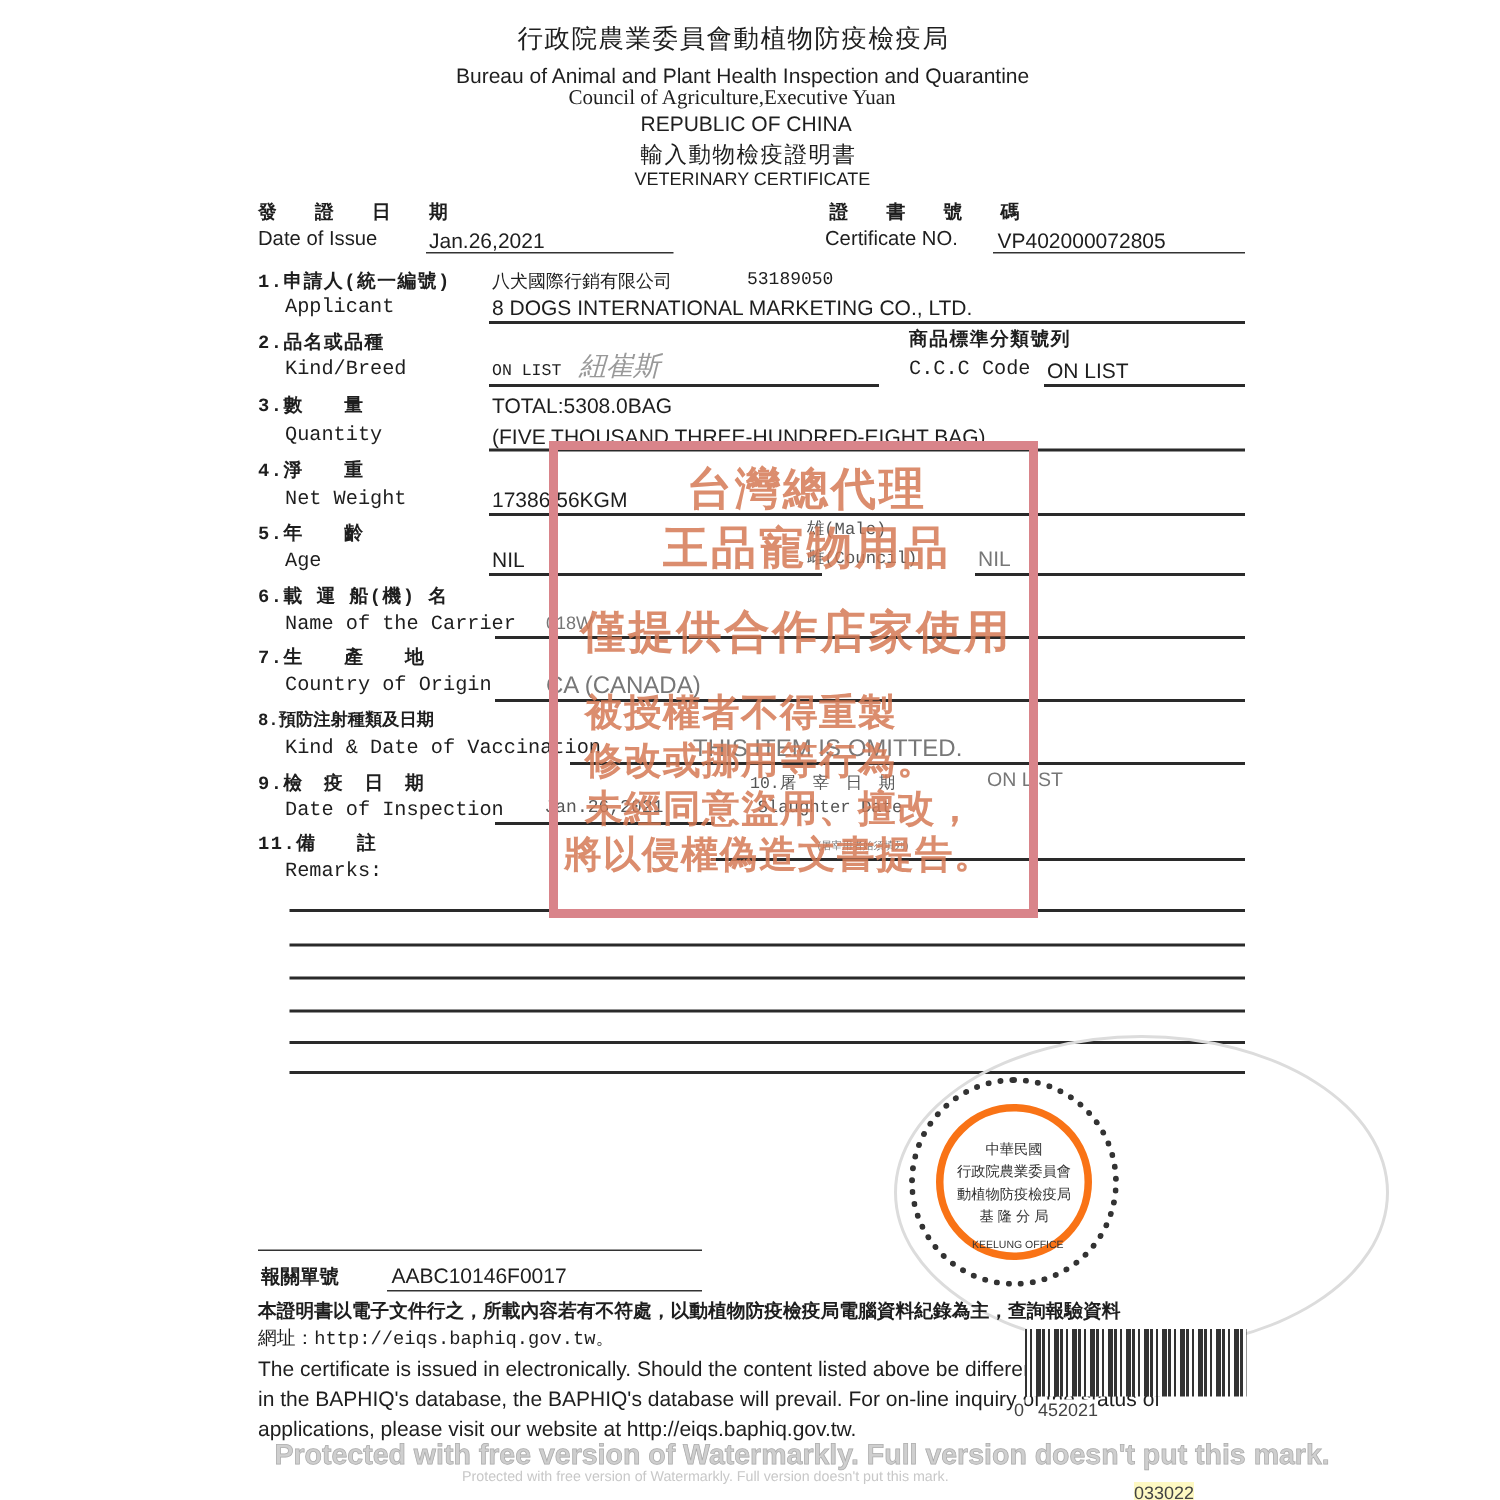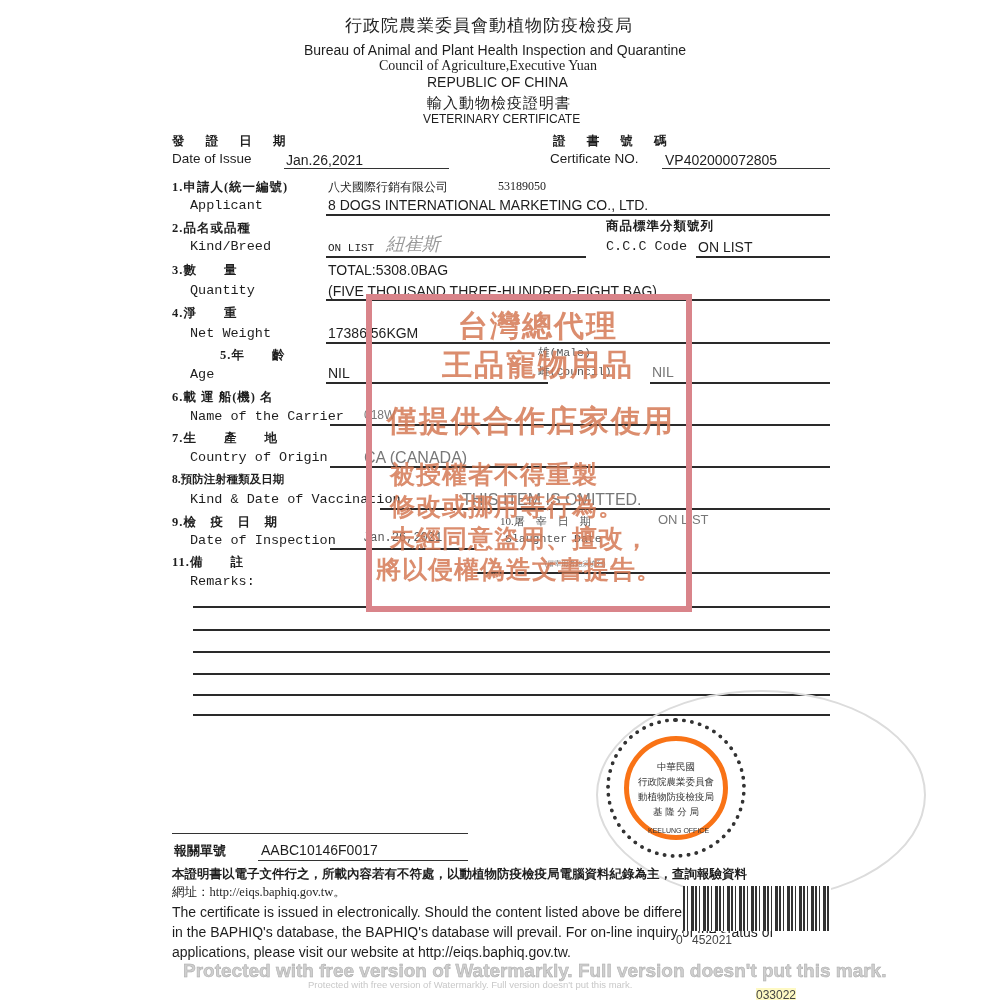--- a/index.html
+++ b/index.html
@@ -1,19 +1,19 @@
 <!DOCTYPE html>
 <html><head>
 <meta charset="utf-8">
 <style>
   html, body { margin:0; padding:0; }
   body { width:1000px; height:1000px; background:#ffffff; position:relative; overflow:hidden;
          font-family:"Liberation Sans", sans-serif; color:#1e1e1e; }
   .abs { position:absolute; white-space:nowrap; }
-  .serif { font-family:Liberation Serif, serif;text-align:center; }
+  .serif { font-family:Liberation Mono, monospace;text-align:center; }
   .mono { font-family:"Liberation Mono", "DejaVu Sans Mono", monospace; }
   .hl { position:absolute; height:2px; background:#2a2a2a; }
   .hl.thin { height:1px; background:#333; }
   .hdr-zh { font-size:17px; letter-spacing:1px; }
   .hdr-en { font-size:14px; }
   .lbl-zh { font-size:12.5px; font-weight:bold; letter-spacing:1px; }
   .lbl-en { font-size:13.5px; }
   .val { font-size:14px; }
   .val.grey { color:#777; }
   .redbox { position:absolute; left:366px; top:294px; width:326px; height:318px;
@@ -78,21 +78,21 @@
 <div class="abs val" style="left:328px;top:262px;">TOTAL:5308.0BAG</div>
 <div class="abs mono lbl-en" style="left:190px;top:283px;">Quantity</div>
 <div class="abs val" style="left:328px;top:283px;">(FIVE THOUSAND THREE-HUNDRED-EIGHT BAG)</div>
 <div class="hl" style="left:326px;top:299px;width:504px;"></div>
 
 <div class="abs serif lbl-zh" style="left:172px;top:305px;">4.淨　　重</div>
 <div class="abs mono lbl-en" style="left:190px;top:326px;">Net Weight</div>
 <div class="abs val" style="left:328px;top:325px;">17386.56KGM</div>
 <div class="hl" style="left:326px;top:342px;width:504px;"></div>
 
-<div class="abs serif lbl-zh" style="left:172px;top:347px;margin-left:48px;">5.年　　齡</div>
+<div class="abs serif lbl-zh" style="left:172px;top:347px;">5.年　　齡</div>
 <div class="abs mono lbl-en" style="left:190px;top:367px;">Age</div>
 <div class="abs val" style="left:328px;top:365px;">NIL</div>
 <div class="hl" style="left:326px;top:382px;width:222px;"></div>
 <div class="abs mono" style="left:538px;top:345px;font-size:11.5px;color:#555;">雄(Male)</div>
 <div class="abs mono" style="left:538px;top:364px;font-size:11.5px;color:#555;">雌(Council)</div>
 <div class="abs val grey" style="left:652px;top:364px;">NIL</div>
 <div class="hl" style="left:650px;top:382px;width:180px;"></div>
 
 <div class="abs serif lbl-zh" style="left:172px;top:389px;">6.載 運 船(機) 名</div>
 <div class="abs mono lbl-en" style="left:190px;top:409px;">Name of the Carrier</div>

